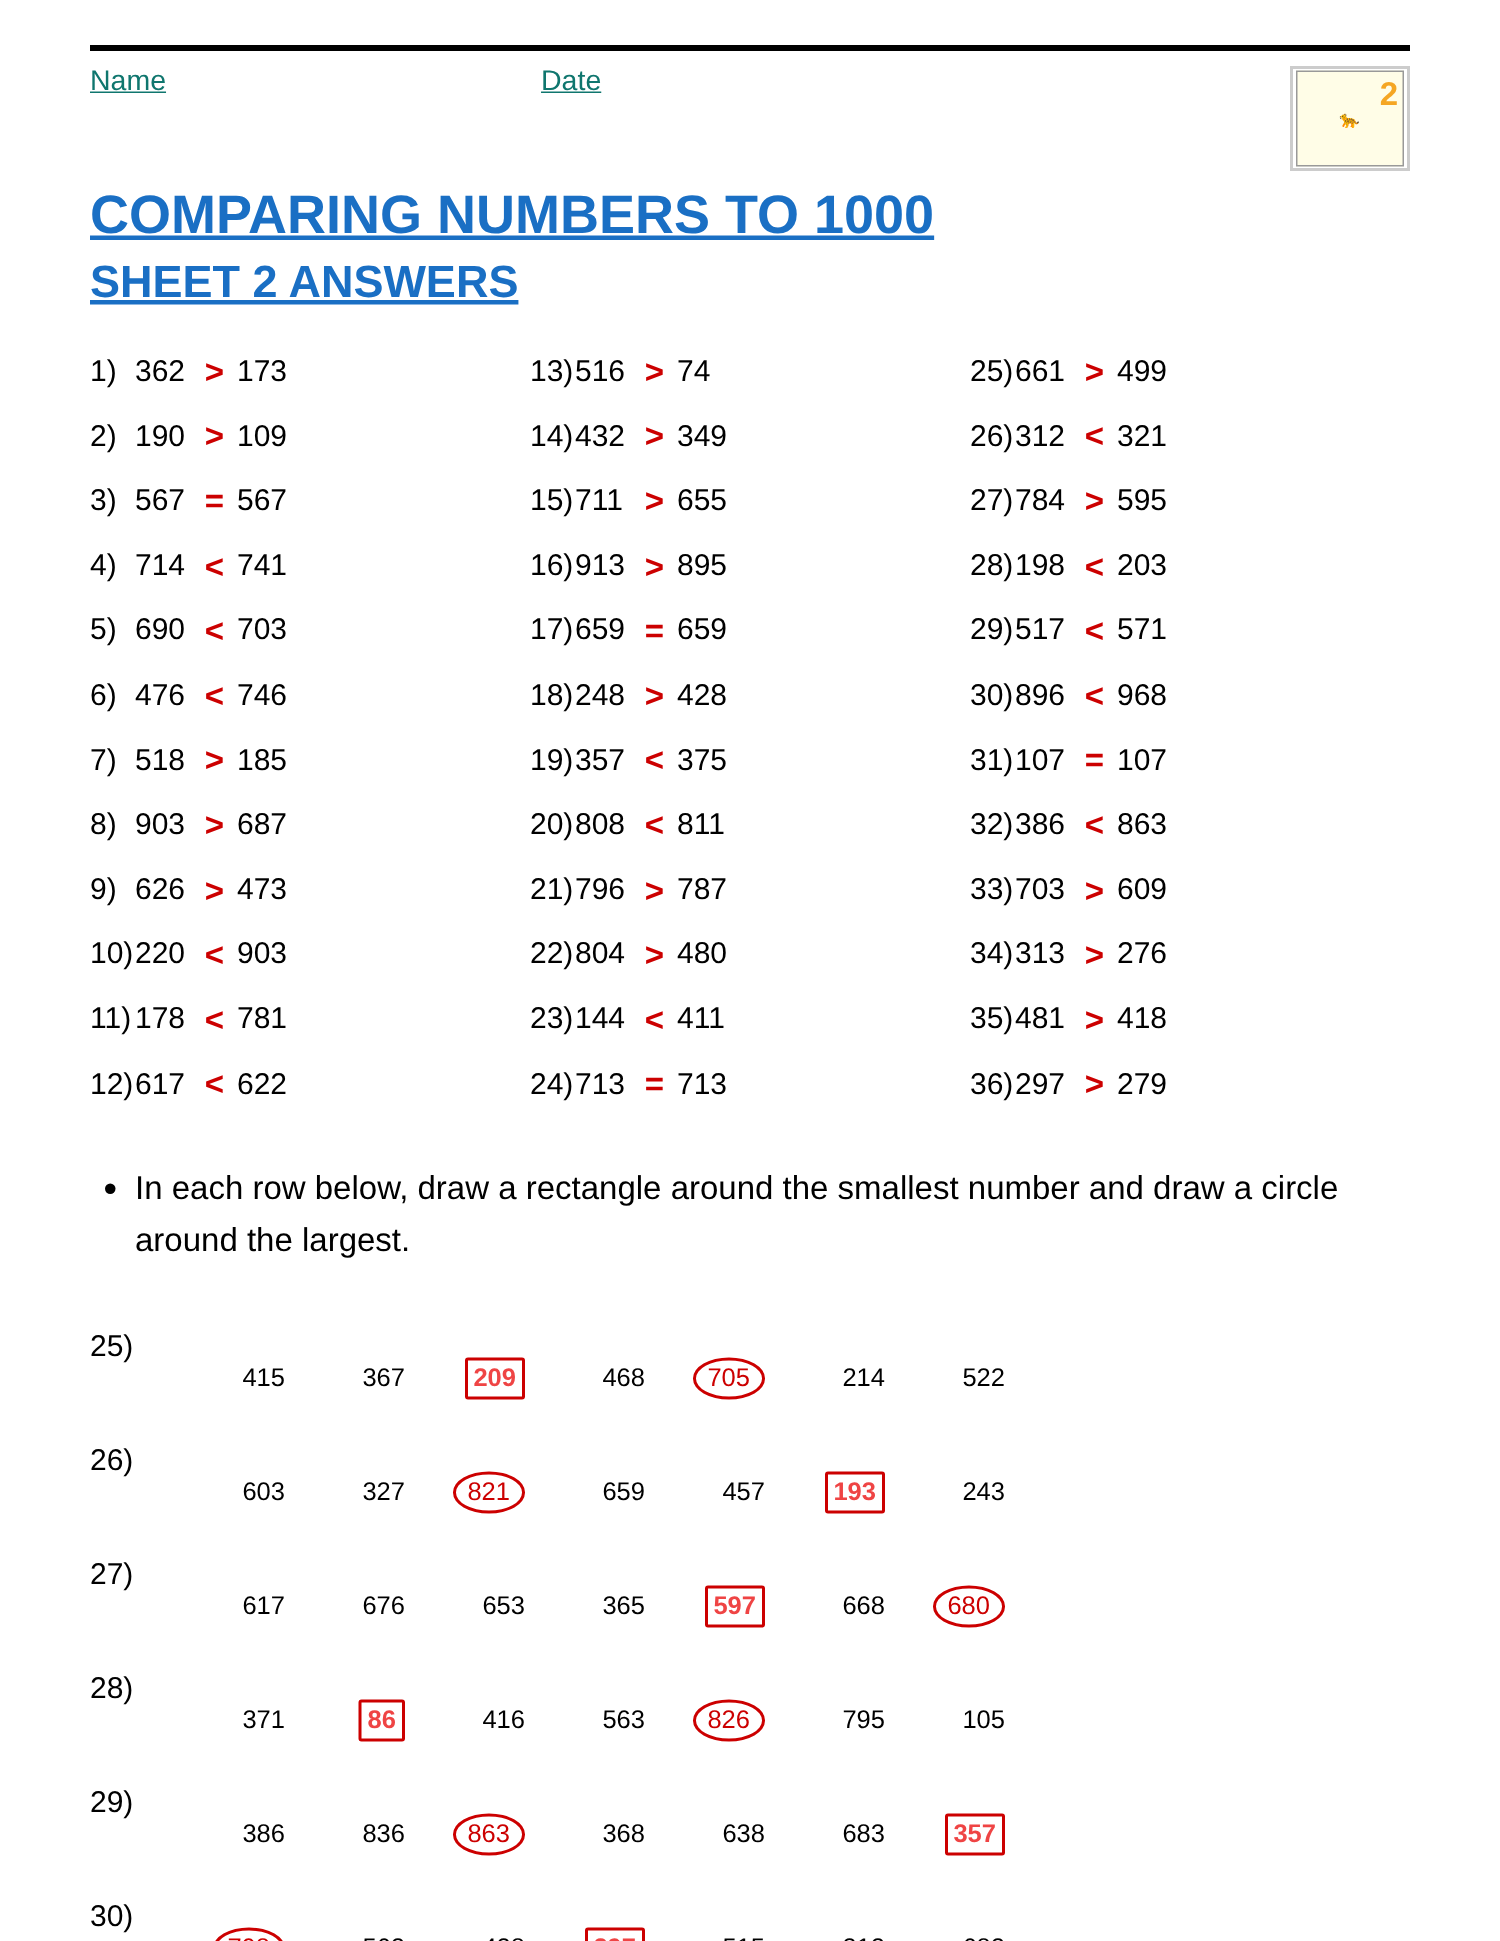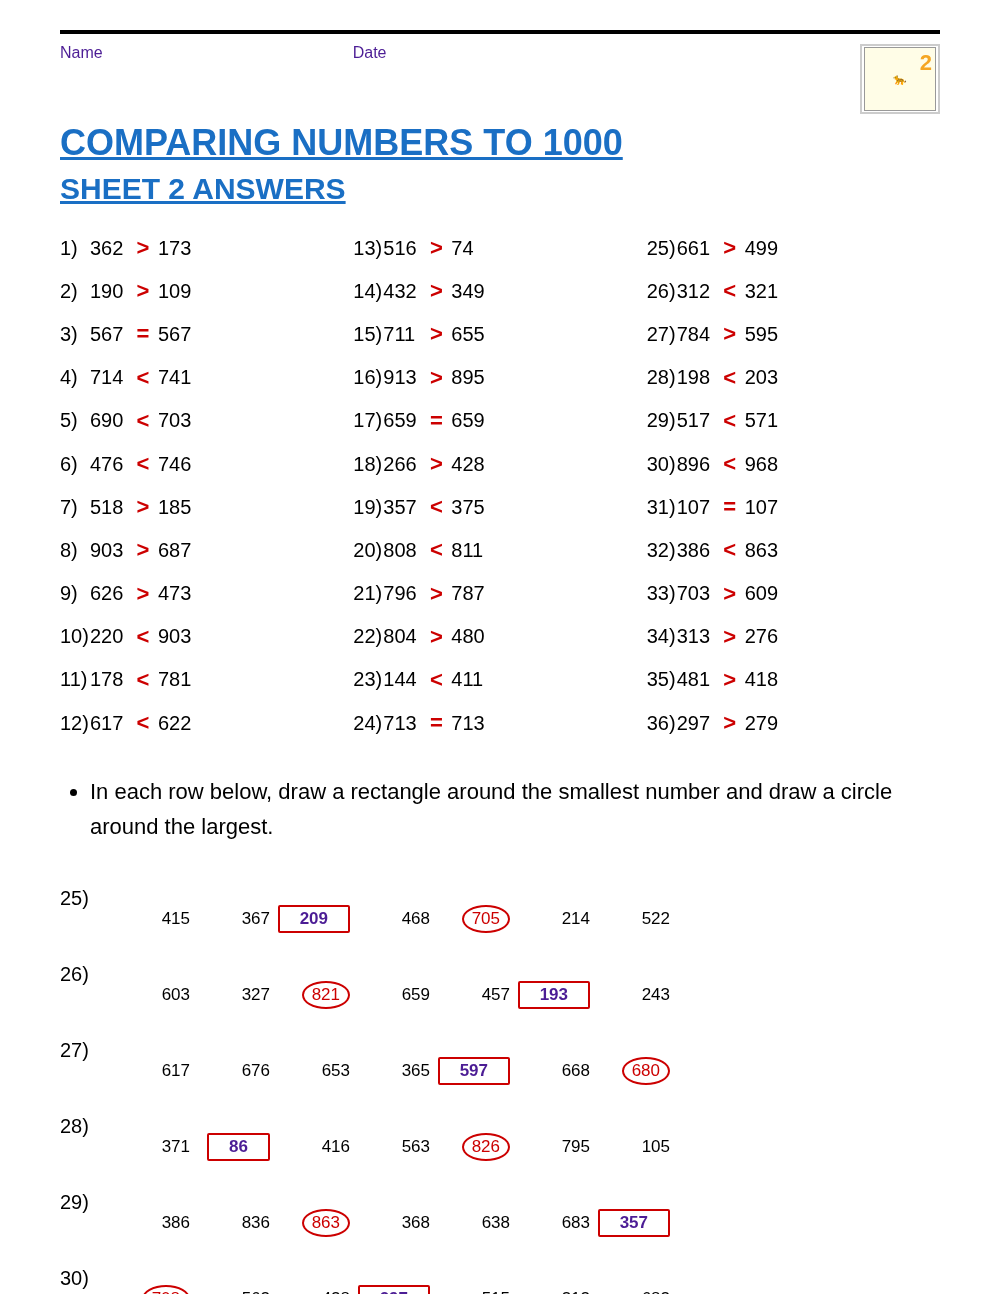--- a/index.html
+++ b/index.html
@@ -19,22 +19,23 @@
     }
     .header-row {
       display: flex;
       justify-content: space-between;
       align-items: flex-start;
       margin-bottom: 8px;
     }
     .name-date {
       display: flex;
       gap: 250px;
-      font-size: 16px;
-      color: #4c1d95;
+      font-size: 19px;
+      color: #0f766e;
+      text-decoration: underline;
     }
     .logo-box {
       border: 2px solid #ccc;
       width: 80px;
       height: 70px;
       display: flex;
       align-items: center;
       justify-content: center;
       font-size: 28px;
       font-weight: bold;
@@ -141,22 +142,22 @@
       border: 2.5px solid #cc0000;
       border-radius: 50%;
       padding: 2px 8px;
       color: #cc0000;
       font-weight: normal;
     }
     .num-rect {
       display: inline-block;
       border: 2.5px solid #cc0000;
       border-radius: 2px;
-      padding: 2px 20px;
-      color: #4c1d95;
+      padding: 2px 4px;
+      color: #ef4444;
       font-weight: bold;
     }
     .footer {
       display: flex;
       justify-content: center;
       align-items: center;
       margin-top: 20px;
       gap: 10px;
     }
     .footer-logo {
@@ -305,21 +306,21 @@
         <span class="comp-num">895</span>
       </div>
       <div class="comp-row">
         <span class="comp-label">17)</span>
         <span class="comp-num">659</span>
         <span class="comp-operator">=</span>
         <span class="comp-num">659</span>
       </div>
       <div class="comp-row">
         <span class="comp-label">18)</span>
-        <span class="comp-num">266</span>
+        <span class="comp-num">248</span>
         <span class="comp-operator">&gt;</span>
         <span class="comp-num">428</span>
       </div>
       <div class="comp-row">
         <span class="comp-label">19)</span>
         <span class="comp-num">357</span>
         <span class="comp-operator">&lt;</span>
         <span class="comp-num">375</span>
       </div>
       <div class="comp-row">

